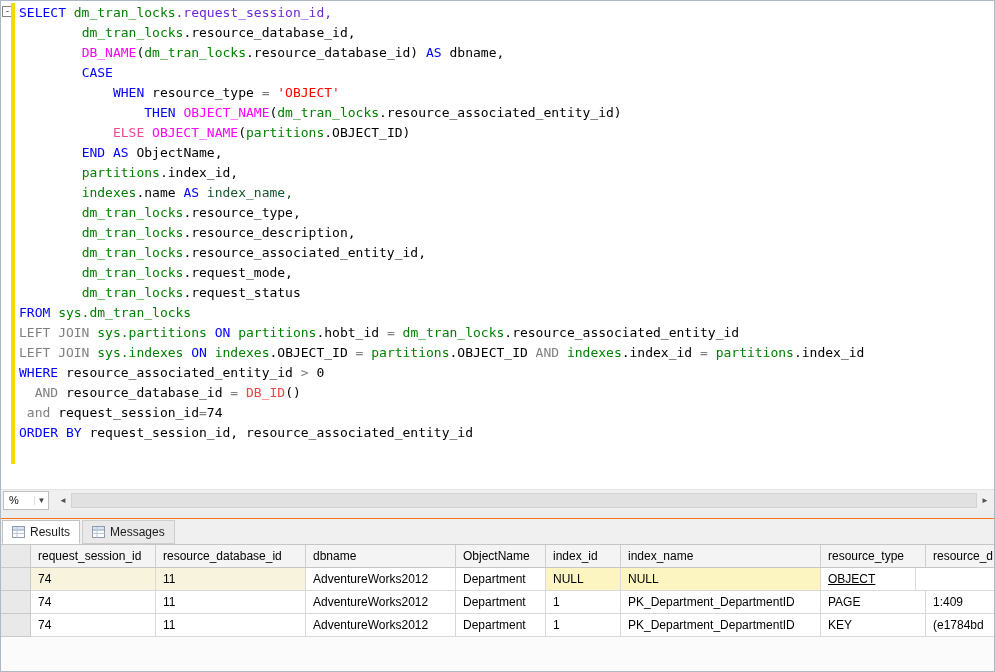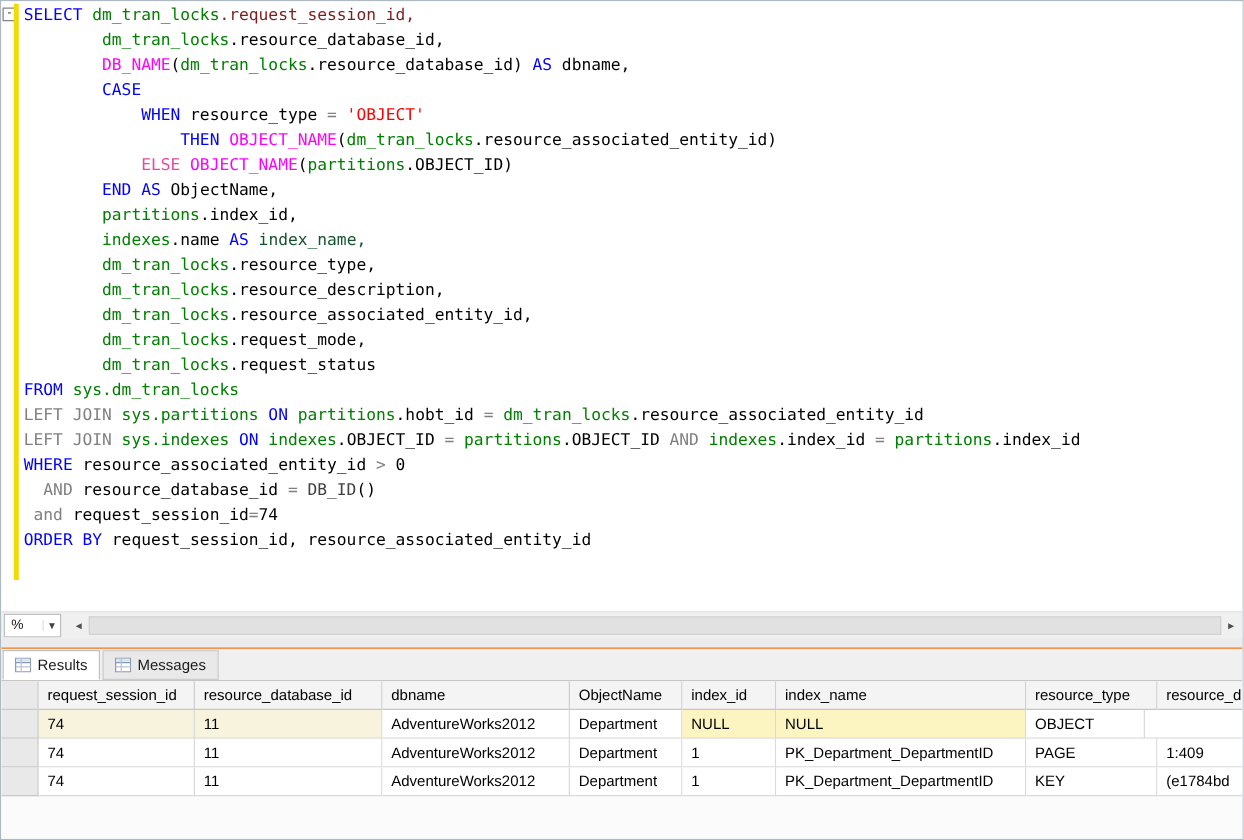--- a/index.html
+++ b/index.html
@@ -66,40 +66,40 @@
 <body>
 
 <div class="window">
 
   <div class="editor">
     <div class="outline-margin">
       <div class="collapse-box">-</div>
     </div>
     <div class="change-bar" style="background: rgb(242, 220, 0);"></div>
     <div class="code" id="code">
-        <div class="ln"><span style="color: rgb(0, 0, 255);">SELECT</span><span style="color: rgb(0, 0, 0);"> </span><span style="color: rgb(0, 128, 0);">dm_tran_locks</span><span style="color: #7f1d1d;">.request_session_id,</span></div>
+        <div class="ln"><span style="color: rgb(0, 0, 255);">SELECT</span><span style="color: rgb(0, 0, 0);"> </span><span style="color: rgb(0, 128, 0);">dm_tran_locks</span><span style="color: #6d28d9;">.request_session_id,</span></div>
         <div class="ln"><span style="color: rgb(0, 0, 0);">        </span><span style="color: rgb(0, 128, 0);">dm_tran_locks</span><span style="color: rgb(0, 0, 0);">.resource_database_id,</span></div>
         <div class="ln"><span style="color: rgb(0, 0, 0);">        </span><span style="color: rgb(255, 0, 255);">DB_NAME</span><span style="color: rgb(0, 0, 0);">(</span><span style="color: rgb(0, 128, 0);">dm_tran_locks</span><span style="color: rgb(0, 0, 0);">.resource_database_id) </span><span style="color: rgb(0, 0, 255);">AS</span><span style="color: rgb(0, 0, 0);"> dbname,</span></div>
         <div class="ln"><span style="color: rgb(0, 0, 0);">        </span><span style="color: rgb(0, 0, 255);">CASE</span></div>
         <div class="ln"><span style="color: rgb(0, 0, 0);">            </span><span style="color: rgb(0, 0, 255);">WHEN</span><span style="color: rgb(0, 0, 0);"> resource_type </span><span style="color: rgb(128, 128, 128);">=</span><span style="color: rgb(0, 0, 0);"> </span><span style="color: rgb(255, 0, 0);">'OBJECT'</span></div>
         <div class="ln"><span style="color: rgb(0, 0, 0);">                </span><span style="color: rgb(0, 0, 255);">THEN</span><span style="color: rgb(0, 0, 0);"> </span><span style="color: rgb(255, 0, 255);">OBJECT_NAME</span><span style="color: rgb(0, 0, 0);">(</span><span style="color: rgb(0, 128, 0);">dm_tran_locks</span><span style="color: rgb(0, 0, 0);">.resource_associated_entity_id)</span></div>
         <div class="ln"><span style="color: rgb(0, 0, 0);">            </span><span style="color: #ec4899;">ELSE</span><span style="color: rgb(0, 0, 0);"> </span><span style="color: rgb(255, 0, 255);">OBJECT_NAME</span><span style="color: rgb(0, 0, 0);">(</span><span style="color: rgb(0, 128, 0);">partitions</span><span style="color: rgb(0, 0, 0);">.OBJECT_ID)</span></div>
         <div class="ln"><span style="color: rgb(0, 0, 0);">        </span><span style="color: rgb(0, 0, 255);">END</span><span style="color: rgb(0, 0, 0);"> </span><span style="color: rgb(0, 0, 255);">AS</span><span style="color: rgb(0, 0, 0);"> ObjectName,</span></div>
         <div class="ln"><span style="color: rgb(0, 0, 0);">        </span><span style="color: rgb(0, 128, 0);">partitions</span><span style="color: rgb(0, 0, 0);">.index_id,</span></div>
         <div class="ln"><span style="color: rgb(0, 0, 0);">        </span><span style="color: rgb(0, 128, 0);">indexes</span><span style="color: rgb(0, 0, 0);">.name </span><span style="color: rgb(0, 0, 255);">AS</span><span style="color: #14532d;"> index_name,</span></div>
         <div class="ln"><span style="color: rgb(0, 0, 0);">        </span><span style="color: rgb(0, 128, 0);">dm_tran_locks</span><span style="color: rgb(0, 0, 0);">.resource_type,</span></div>
         <div class="ln"><span style="color: rgb(0, 0, 0);">        </span><span style="color: rgb(0, 128, 0);">dm_tran_locks</span><span style="color: rgb(0, 0, 0);">.resource_description,</span></div>
         <div class="ln"><span style="color: rgb(0, 0, 0);">        </span><span style="color: rgb(0, 128, 0);">dm_tran_locks</span><span style="color: rgb(0, 0, 0);">.resource_associated_entity_id,</span></div>
         <div class="ln"><span style="color: rgb(0, 0, 0);">        </span><span style="color: rgb(0, 128, 0);">dm_tran_locks</span><span style="color: rgb(0, 0, 0);">.request_mode,</span></div>
         <div class="ln"><span style="color: rgb(0, 0, 0);">        </span><span style="color: rgb(0, 128, 0);">dm_tran_locks</span><span style="color: rgb(0, 0, 0);">.request_status</span></div>
         <div class="ln"><span style="color: rgb(0, 0, 255);">FROM</span><span style="color: rgb(0, 0, 0);"> </span><span style="color: rgb(0, 128, 0);">sys.dm_tran_locks</span></div>
         <div class="ln"><span style="color: rgb(128, 128, 128);">LEFT JOIN</span><span style="color: rgb(0, 0, 0);"> </span><span style="color: rgb(0, 128, 0);">sys.partitions</span><span style="color: rgb(0, 0, 0);"> </span><span style="color: rgb(0, 0, 255);">ON</span><span style="color: rgb(0, 0, 0);"> </span><span style="color: rgb(0, 128, 0);">partitions</span><span style="color: rgb(0, 0, 0);">.hobt_id </span><span style="color: rgb(128, 128, 128);">=</span><span style="color: rgb(0, 0, 0);"> </span><span style="color: rgb(0, 128, 0);">dm_tran_locks</span><span style="color: rgb(0, 0, 0);">.resource_associated_entity_id</span></div>
         <div class="ln"><span style="color: rgb(128, 128, 128);">LEFT JOIN</span><span style="color: rgb(0, 0, 0);"> </span><span style="color: rgb(0, 128, 0);">sys.indexes</span><span style="color: rgb(0, 0, 0);"> </span><span style="color: rgb(0, 0, 255);">ON</span><span style="color: rgb(0, 0, 0);"> </span><span style="color: rgb(0, 128, 0);">indexes</span><span style="color: rgb(0, 0, 0);">.OBJECT_ID </span><span style="color: rgb(128, 128, 128);">=</span><span style="color: rgb(0, 0, 0);"> </span><span style="color: rgb(0, 128, 0);">partitions</span><span style="color: rgb(0, 0, 0);">.OBJECT_ID </span><span style="color: rgb(128, 128, 128);">AND</span><span style="color: rgb(0, 0, 0);"> </span><span style="color: rgb(0, 128, 0);">indexes</span><span style="color: rgb(0, 0, 0);">.index_id </span><span style="color: rgb(128, 128, 128);">=</span><span style="color: rgb(0, 0, 0);"> </span><span style="color: rgb(0, 128, 0);">partitions</span><span style="color: rgb(0, 0, 0);">.index_id</span></div>
         <div class="ln"><span style="color: rgb(0, 0, 255);">WHERE</span><span style="color: rgb(0, 0, 0);"> resource_associated_entity_id </span><span style="color: rgb(128, 128, 128);">&gt;</span><span style="color: rgb(0, 0, 0);"> 0</span></div>
-        <div class="ln"><span style="color: rgb(0, 0, 0);">  </span><span style="color: rgb(128, 128, 128);">AND</span><span style="color: rgb(0, 0, 0);"> resource_database_id </span><span style="color: rgb(128, 128, 128);">=</span><span style="color: rgb(0, 0, 0);"> </span><span style="color: #404040; text-align: right;">DB_ID</span><span style="color: rgb(0, 0, 0);">()</span></div>
+        <div class="ln"><span style="color: rgb(0, 0, 0);">  </span><span style="color: rgb(128, 128, 128);">AND</span><span style="color: rgb(0, 0, 0);"> resource_database_id </span><span style="color: rgb(128, 128, 128);">=</span><span style="color: rgb(0, 0, 0);"> </span><span style="color: #ef4444; text-align: right;">DB_ID</span><span style="color: rgb(0, 0, 0);">()</span></div>
         <div class="ln"><span style="color: rgb(0, 0, 0);"> </span><span style="color: rgb(128, 128, 128);">and</span><span style="color: rgb(0, 0, 0);"> request_session_id</span><span style="color: rgb(128, 128, 128);">=</span><span style="color: rgb(0, 0, 0);">74</span></div>
         <div class="ln"><span style="color: rgb(0, 0, 255);">ORDER BY</span><span style="color: rgb(0, 0, 0);"> request_session_id, resource_associated_entity_id</span></div>
         <div class="ln"></div>
         <div class="ln"></div>
       </div>
   </div>
 
   <div class="editor-bottom">
     <div class="zoom-combo">
       <span class="zl">%</span>
@@ -154,21 +154,21 @@
         <div class="g-cell" style="width: 95px;">resource_d</div>
       </div>
       <div class="g-row">
         <div class="g-rowhead"></div>
         <div class="g-cell" style="width: 125px; background: rgb(248, 243, 220);">74</div>
         <div class="g-cell" style="width: 150px; background: rgb(248, 243, 220);">11</div>
         <div class="g-cell" style="width: 150px;">AdventureWorks2012</div>
         <div class="g-cell" style="width: 90px;">Department</div>
         <div class="g-cell" style="width: 75px; background: rgb(252, 245, 194);">NULL</div>
         <div class="g-cell" style="width: 200px; background: rgb(252, 245, 194);">NULL</div>
-        <div class="g-cell" style="width: 95px;">OBJECT</div>
+        <div class="g-cell" style="width: 95px; text-decoration: underline;">OBJECT</div>
         <div class="g-cell" style="width: 95px;"></div>
       </div>
       <div class="g-row">
         <div class="g-rowhead"></div>
         <div class="g-cell" style="width: 125px;">74</div>
         <div class="g-cell" style="width: 150px;">11</div>
         <div class="g-cell" style="width: 150px;">AdventureWorks2012</div>
         <div class="g-cell" style="width: 90px;">Department</div>
         <div class="g-cell" style="width: 75px;">1</div>
         <div class="g-cell" style="width: 200px;">PK_Department_DepartmentID</div>

